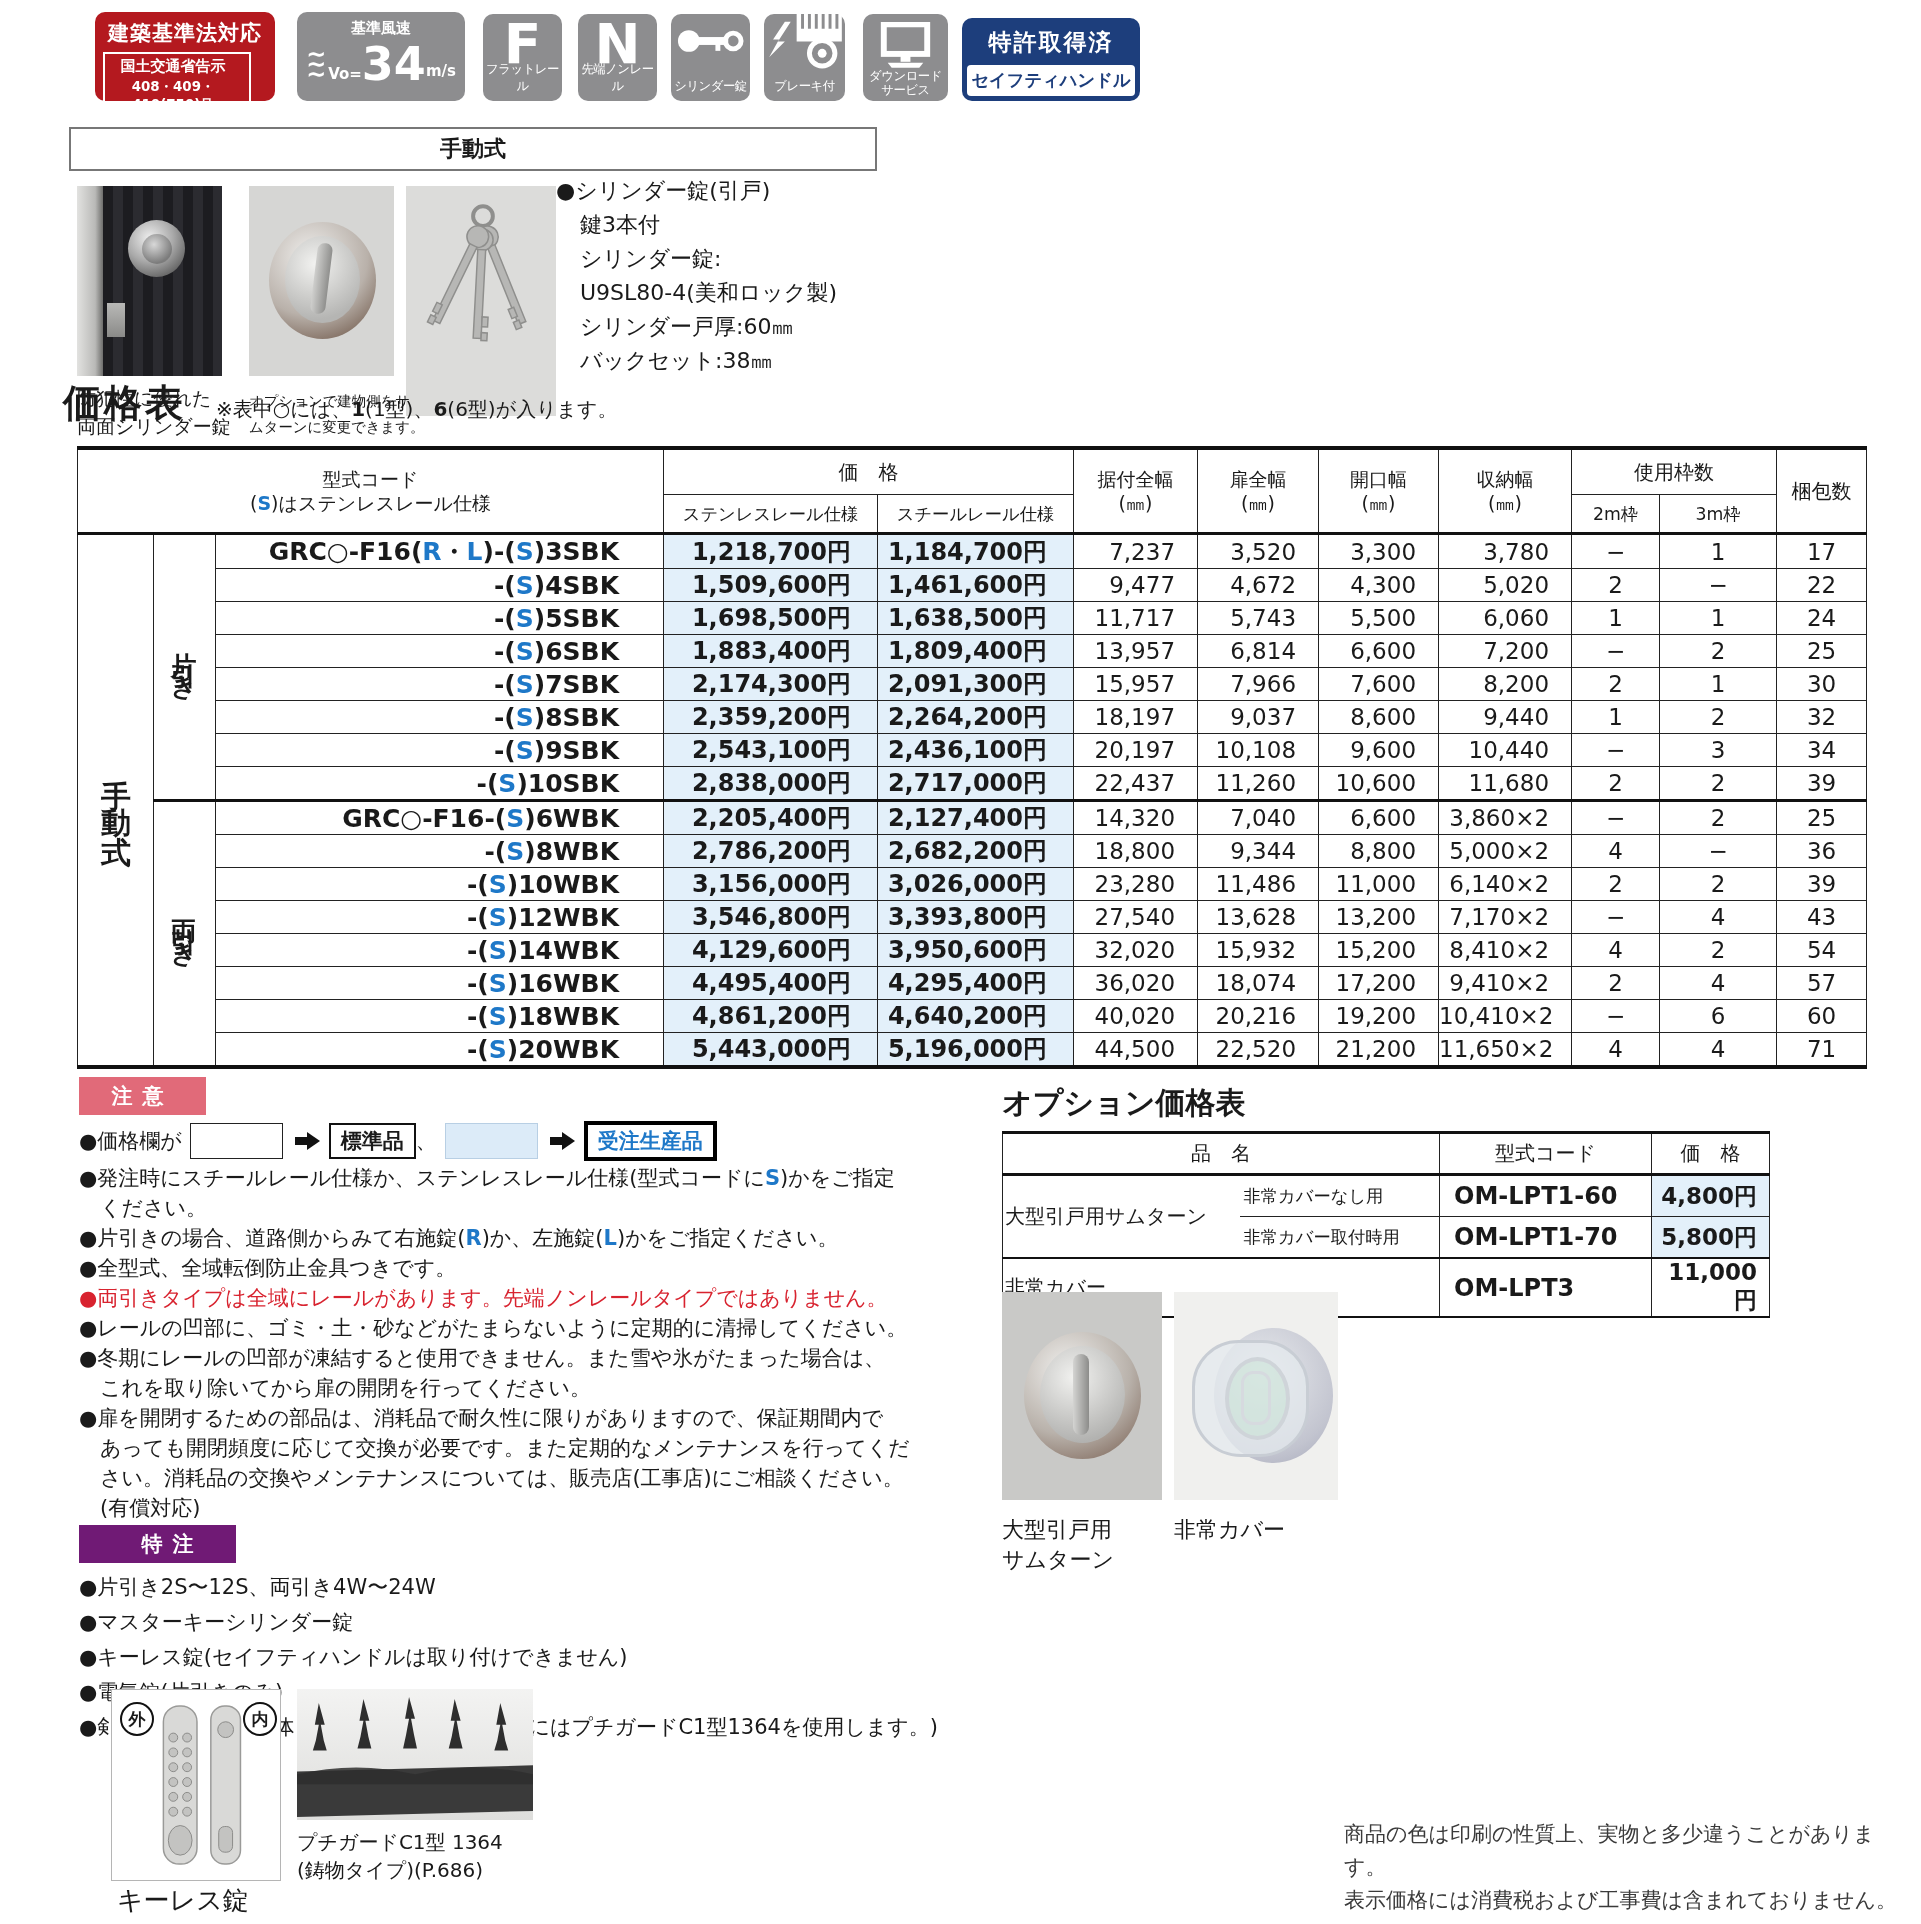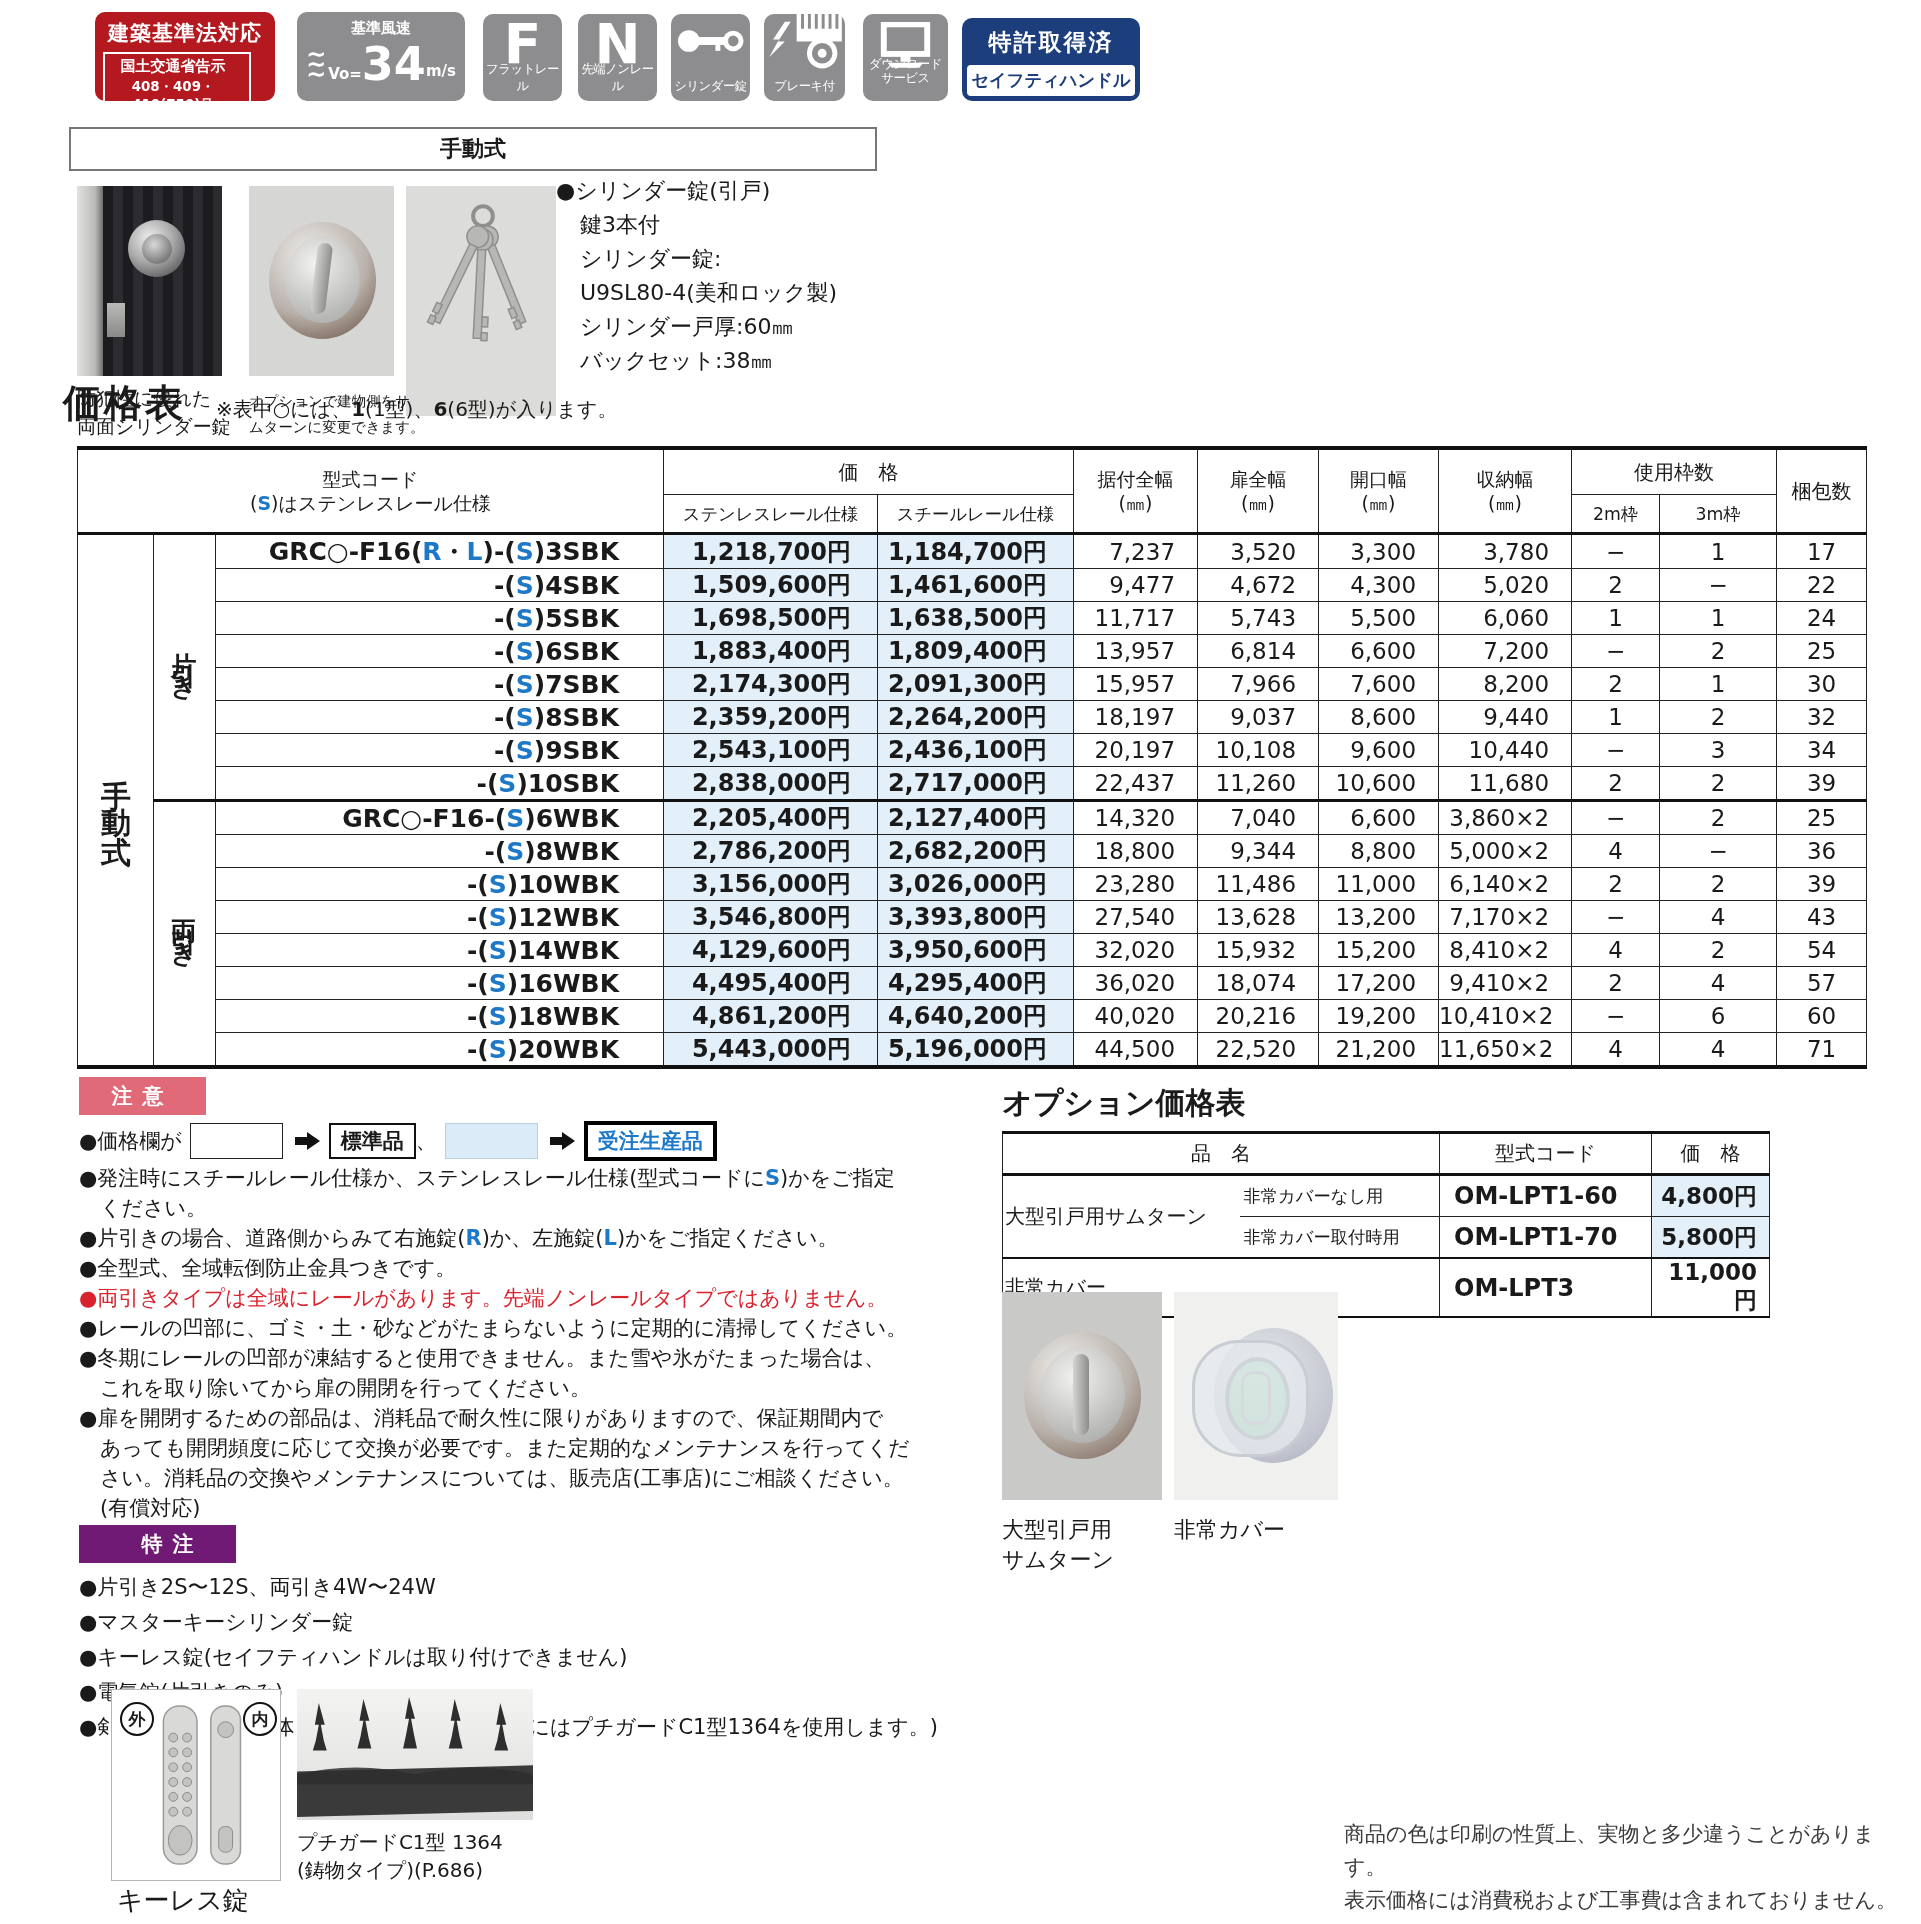--- a/index.html
+++ b/index.html
@@ -21,21 +21,21 @@
   .b-law-l2{font-size:13.4px;font-weight:bold;margin-top:2px;}
   .b-wind-top{font-size:15px;font-weight:bold;margin-top:7px;}
   .b-wind-row{display:flex;align-items:center;justify-content:center;margin-top:2px;}
   .waves{display:flex;flex-direction:column;margin-right:2px;}
   .waves span{display:block;font-size:24px;line-height:10px;font-weight:bold;}
   .b-wind-pre{font-size:15px;font-weight:bold;margin-top:20px;}
   .b-wind-val{font-size:46px;font-weight:bold;line-height:48px;}
   .b-wind-unit{font-size:15px;font-weight:bold;margin-top:14px;}
   .b-letter{font-size:55px;font-weight:bold;line-height:57px;margin-top:2px;}
   .b-label{font-size:12.4px;position:absolute;bottom:6px;left:0;right:0;text-align:center;letter-spacing:-0.5px;}
-  .b-label2{font-size:12.4px;position:absolute;bottom:16px;left:0;right:0;text-align:center;line-height:14px;letter-spacing:-0.5px;}
+  .b-label2{font-size:12.4px;position:absolute;bottom:4px;left:0;right:0;text-align:center;line-height:14px;letter-spacing:-0.5px;}
   .b-icon{margin-top:8px;}
   .b-patent-title{font-size:23px;font-weight:bold;margin-top:9px;letter-spacing:2px;}
   .b-patent-box{position:absolute;left:5px;right:5px;bottom:5px;height:31px;background:#fff;border-radius:4px;
                 color:#1d3e7c;font-size:17.3px;font-weight:bold;line-height:31px;}
   
   .sec-box{position:absolute;left:69px;top:127px;width:804px;height:40px;border:2px solid #777;
            text-align:center;font-size:22px;font-weight:bold;line-height:40px;}
   .photo{position:absolute;overflow:hidden;}
   .cap1{position:absolute;font-size:19px;line-height:28px;}
   .cap2{position:absolute;font-size:14.4px;line-height:26px;}

